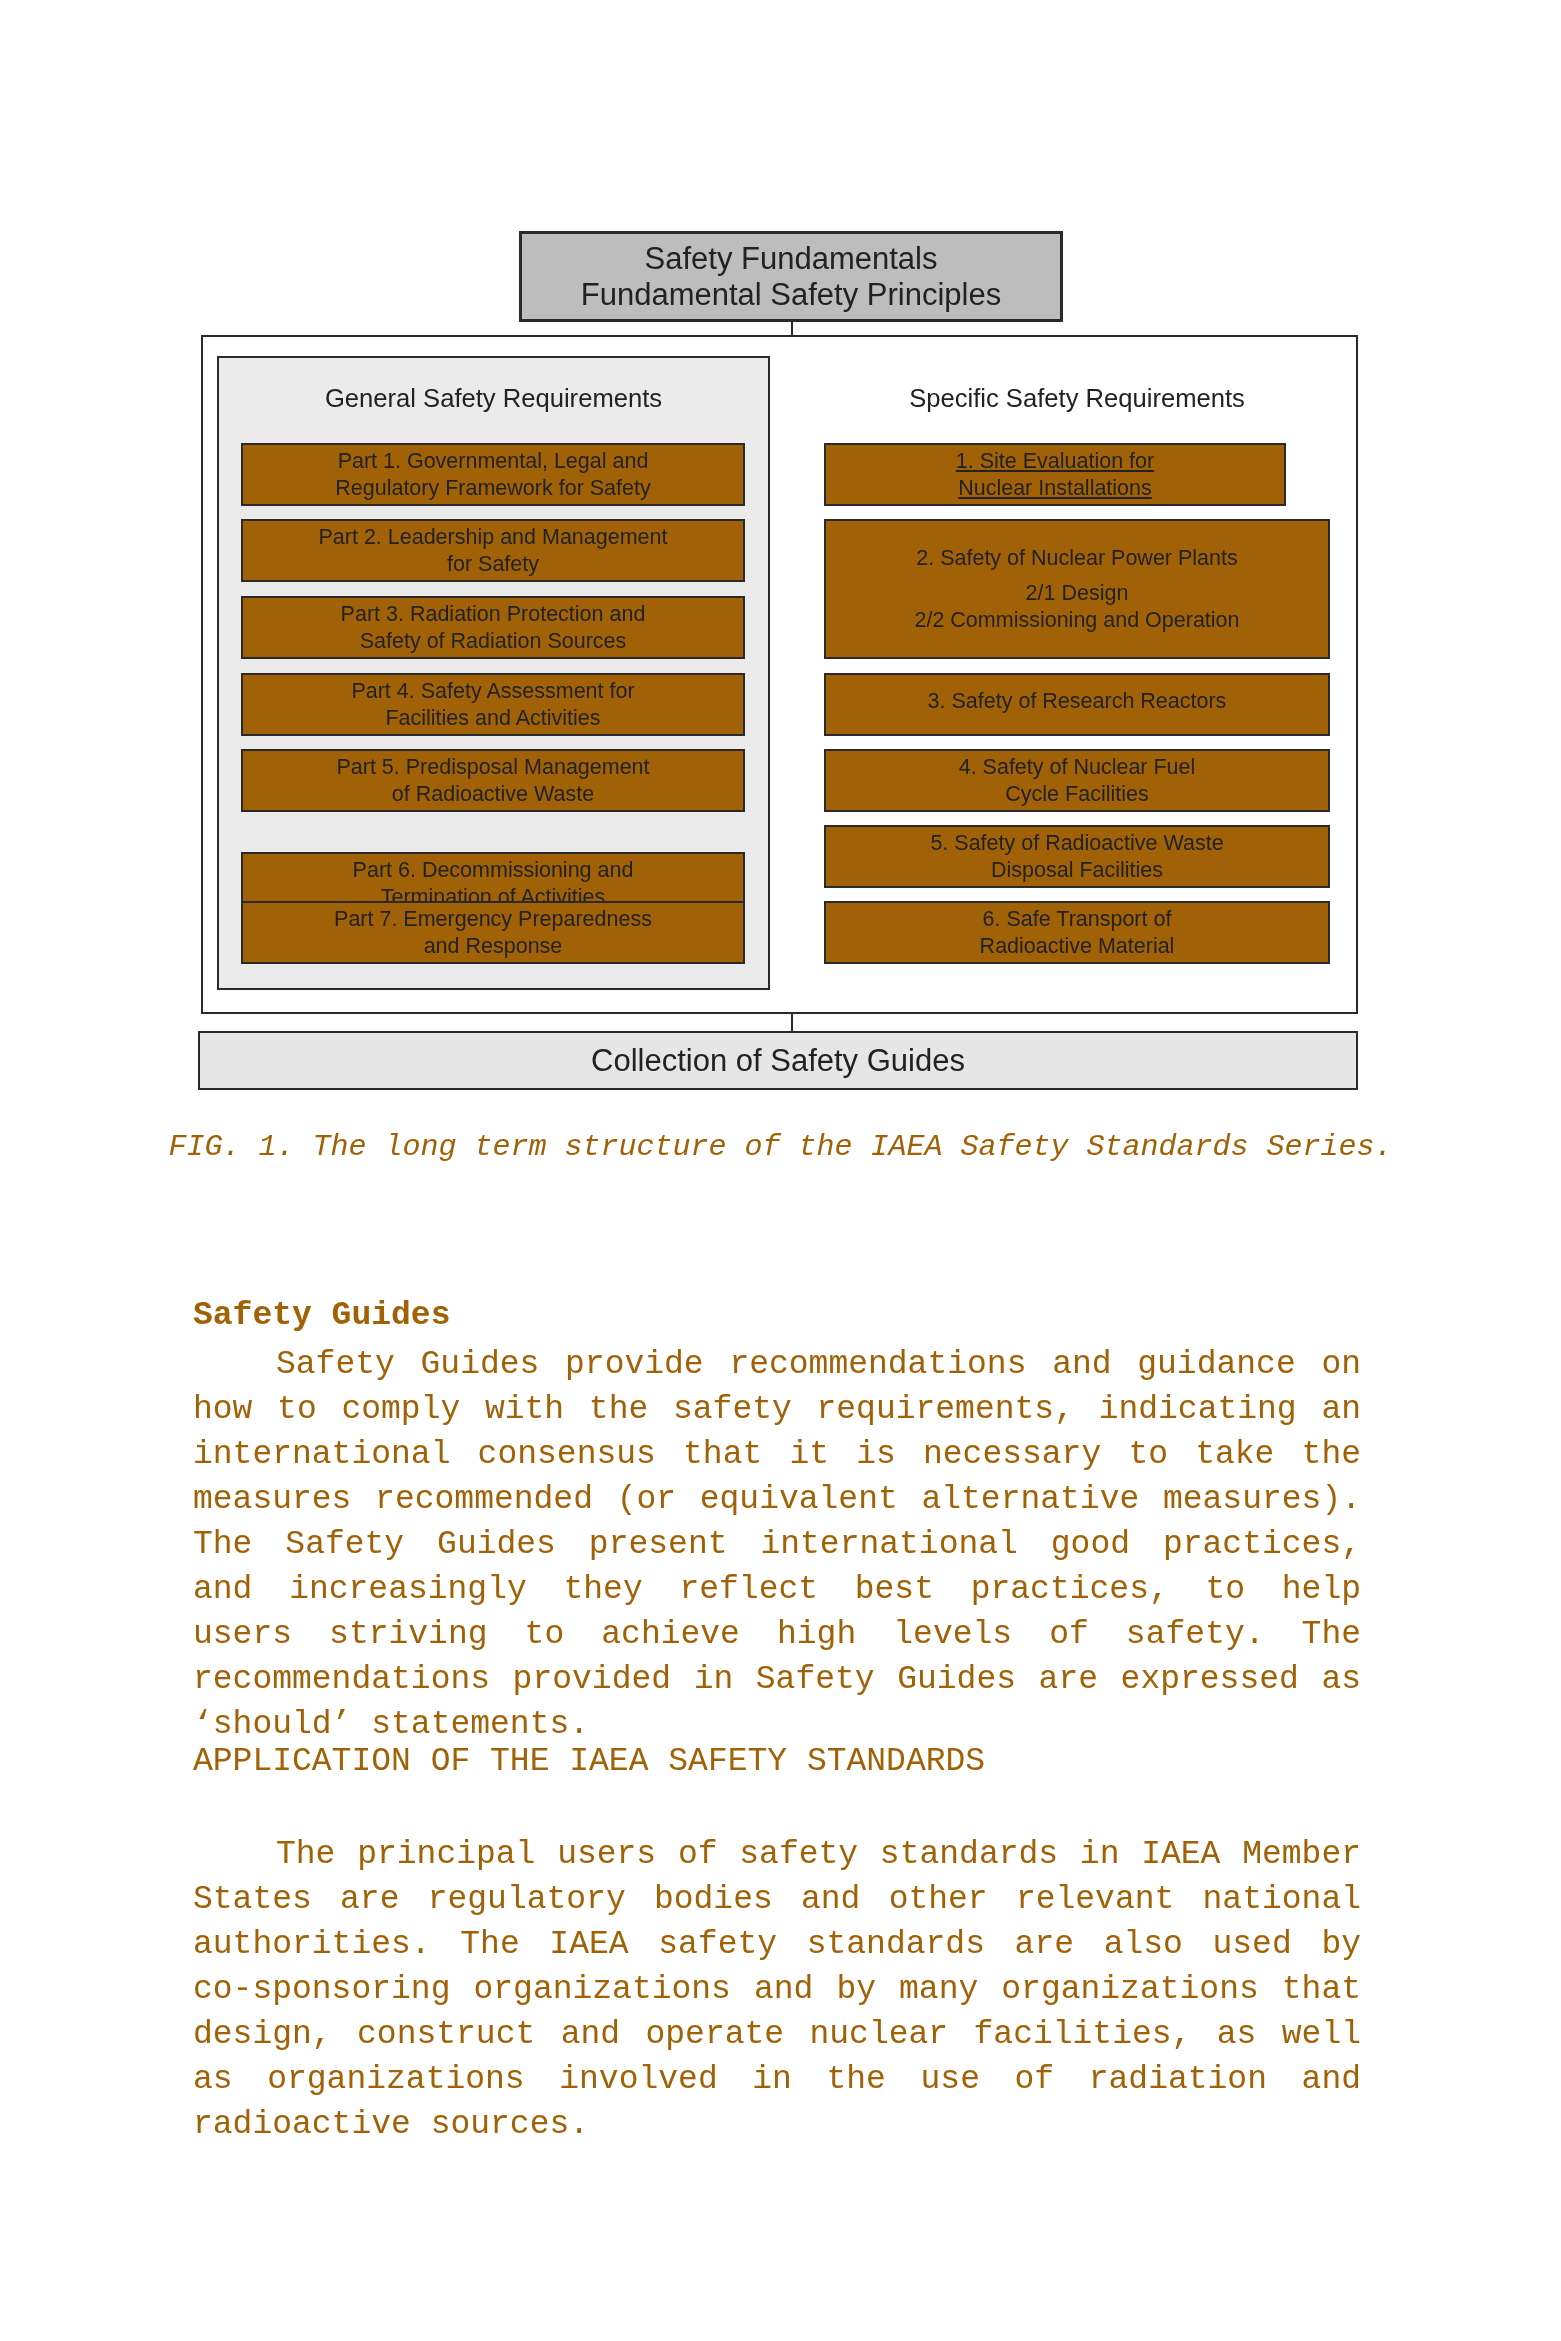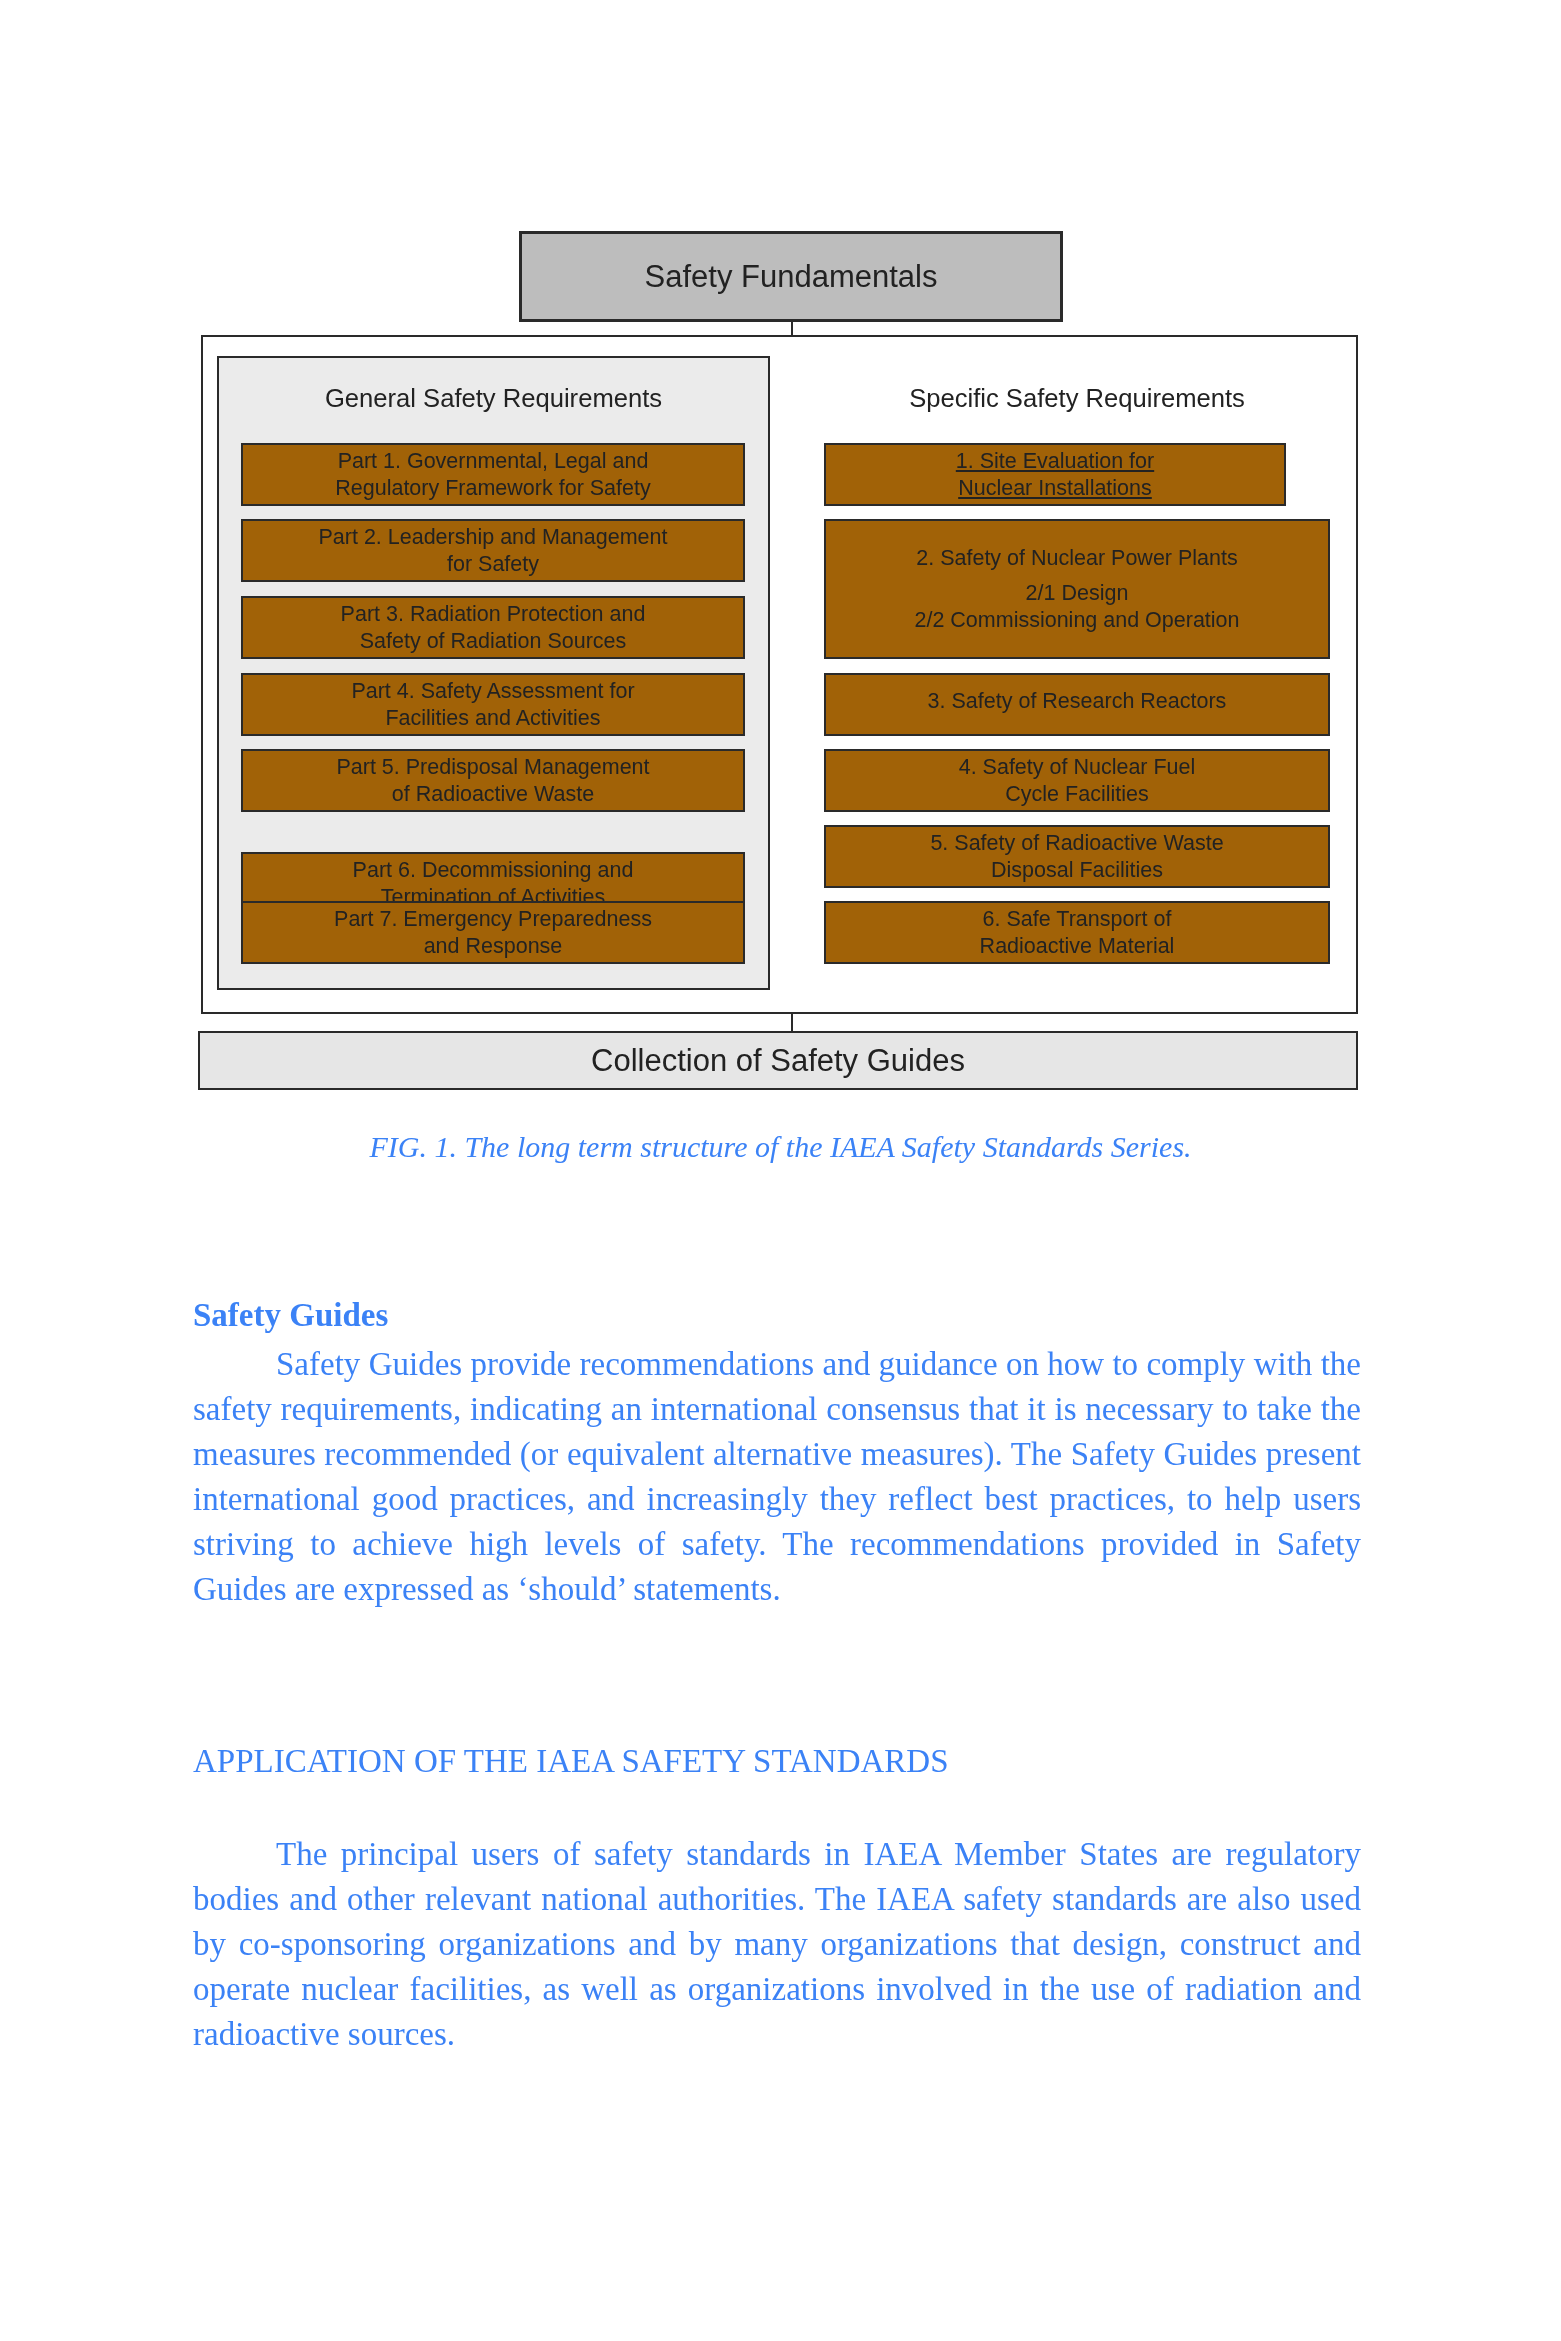--- a/index.html
+++ b/index.html
@@ -1,38 +1,39 @@
 <!DOCTYPE html>
 <html style="font-size:13.2px"><head>
 <meta charset="utf-8">
 <style>
   html,body{margin:0;padding:0;background:#fff;}
   body{width:1561px;height:2342px;position:relative;overflow:hidden;}
   .abs{position:absolute;box-sizing:border-box;}
   .sans{font-family:"Liberation Sans", sans-serif;color:#222;}
-  .serif{font-family:Liberation Serif, serif;color:#3b82f6;}
+  .serif{font-family:Liberation Mono, monospace;color:#a16207;}
   .box{border:2.5px solid #2a2a2a;background:#a16207;display:flex;flex-direction:column;justify-content:center;align-items:center;text-align:center;font-size:21.5px;line-height:27px;}
   .box span{display:block;}
   #sf{left:519px;top:231px;width:544px;height:91px;background:#bdbdbd;border-width:3.3px;font-size:31px;line-height:36px;}
   #outer{left:201px;top:335px;width:1157px;height:679px;border:2.5px solid #2a2a2a;background:#fff;}
   #leftpanel{left:217px;top:356px;width:553px;height:634px;border:2.5px solid #2a2a2a;background:#ebebeb;}
   .hdr{font-size:25.6px;text-align:center;}
   #conn1{left:791px;top:321px;width:1.7px;height:16.5px;background:#2a2a2a;}
   #conn2{left:791px;top:1013px;width:1.7px;height:20px;background:#2a2a2a;}
   #coll{left:198px;top:1031px;width:1160px;height:59px;background:#e6e6e6;font-size:31px;}
   #caption{left:0;width:1561px;top:1130px;text-align:center;font-style:italic;font-size:30px;}
   .para{left:193px;width:1168px;font-size:33px;line-height:45px;text-align:justify;}
   .para p{margin:0;text-indent:83px;}
 </style>
 </head>
 <body>
 
 <div class="abs" id="conn1"></div>
 <div class="abs box sans" id="sf">
   <span>Safety Fundamentals</span>
+  <span>Fundamental Safety Principles</span>
 </div>
 
 <div class="abs" id="outer"></div>
 <div class="abs" id="leftpanel"></div>
 
 <div class="abs sans hdr" style="left:217px;top:384px;width:553px;">General Safety Requirements</div>
 <div class="abs sans hdr" style="left:824px;top:384px;width:506px;">Specific Safety Requirements</div>
 
 <div class="abs box sans" style="left:241px;top:443px;width:504px;height:63px;">
     <span>Part 1.  Governmental, Legal and</span>

